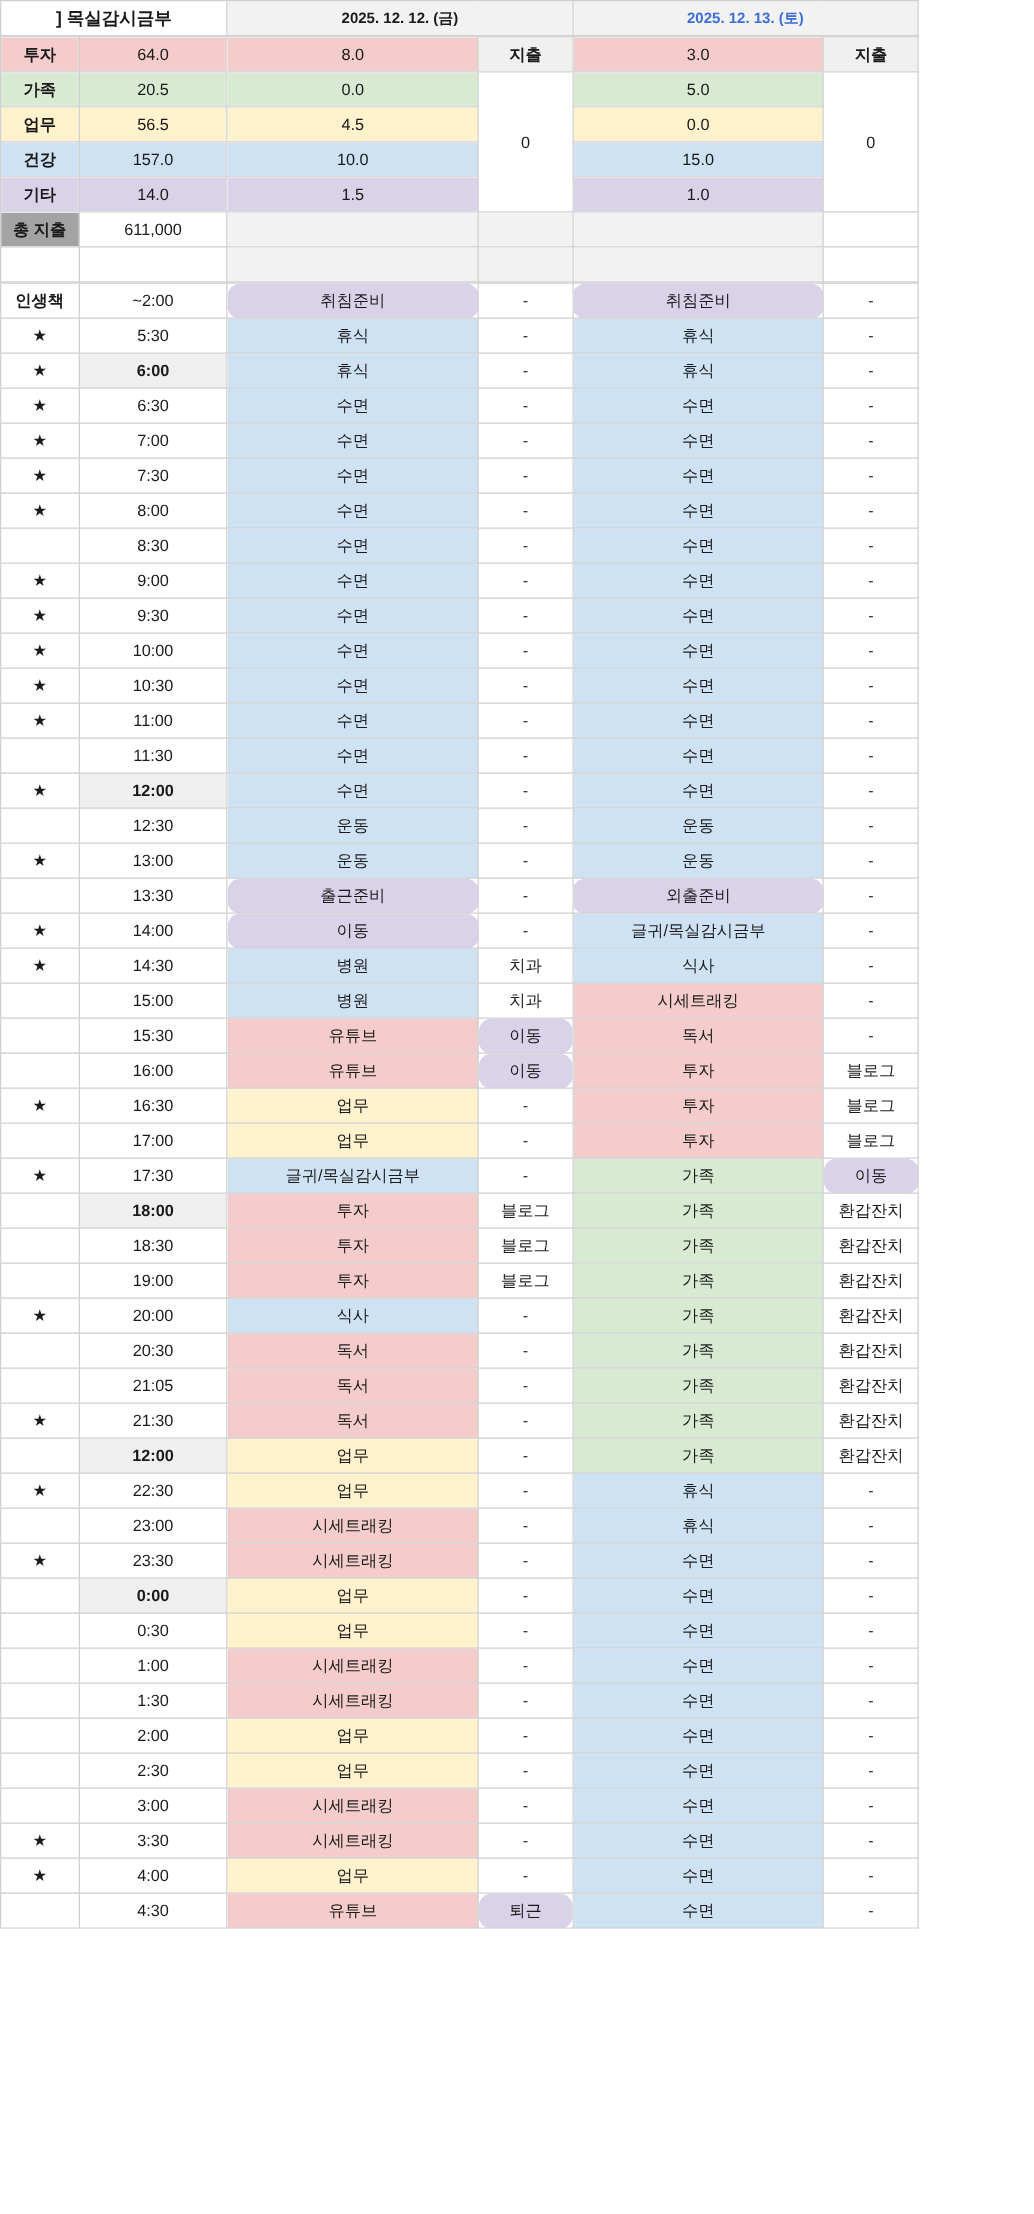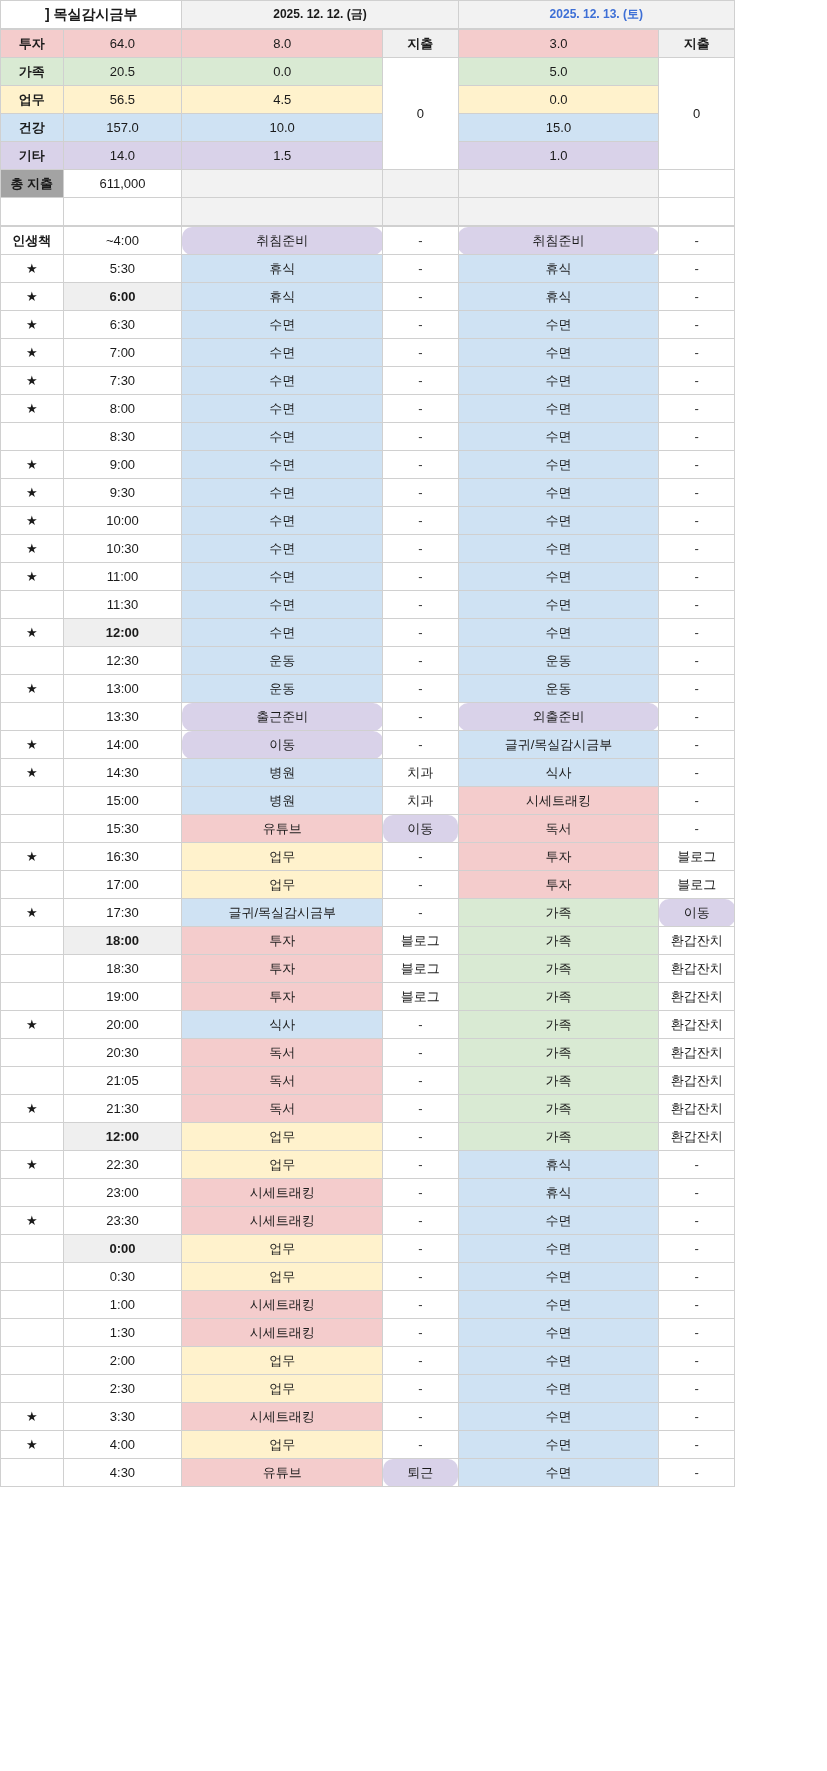--- a/index.html
+++ b/index.html
@@ -167,21 +167,21 @@
     <col class="c-star">
       <col class="c-time">
       <col class="c-act">
       <col class="c-exp">
       <col class="c-act2">
       <col class="c-exp2">
   </colgroup>
   <tbody>
     <tr>
       <td class="cat-label">인생책</td>
-      <td class="timecell">~4:00</td>
+      <td class="timecell">~2:00</td>
       <td class="t-purple">취침준비</td>
       <td class="t-white dash">-</td>
       <td class="t-purple">취침준비</td>
       <td class="t-white dash">-</td>
     </tr>
   </tbody>
   <tbody id="timeline-body">
       <tr>
         <td class="star">★</td>
         <td class="timecell">5:30</td>
@@ -344,20 +344,28 @@
       </tr>
       <tr>
         <td class="star"></td>
         <td class="timecell">15:30</td>
         <td class="t-pink">유튜브</td>
         <td class="t-purple">이동</td>
         <td class="t-pink">독서</td>
         <td class="t-white dash">-</td>
       </tr>
       <tr>
+        <td class="star"></td>
+        <td class="timecell">16:00</td>
+        <td class="t-pink">유튜브</td>
+        <td class="t-purple">이동</td>
+        <td class="t-pink">투자</td>
+        <td class="t-white">블로그</td>
+      </tr>
+      <tr>
         <td class="star">★</td>
         <td class="timecell">16:30</td>
         <td class="t-yellow">업무</td>
         <td class="t-white dash">-</td>
         <td class="t-pink">투자</td>
         <td class="t-white">블로그</td>
       </tr>
       <tr>
         <td class="star"></td>
         <td class="timecell">17:00</td>
@@ -504,20 +512,28 @@
       </tr>
       <tr>
         <td class="star"></td>
         <td class="timecell">2:30</td>
         <td class="t-yellow">업무</td>
         <td class="t-white dash">-</td>
         <td class="t-blue">수면</td>
         <td class="t-white dash">-</td>
       </tr>
       <tr>
+        <td class="star"></td>
+        <td class="timecell">3:00</td>
+        <td class="t-pink">시세트래킹</td>
+        <td class="t-white dash">-</td>
+        <td class="t-blue">수면</td>
+        <td class="t-white dash">-</td>
+      </tr>
+      <tr>
         <td class="star">★</td>
         <td class="timecell">3:30</td>
         <td class="t-pink">시세트래킹</td>
         <td class="t-white dash">-</td>
         <td class="t-blue">수면</td>
         <td class="t-white dash">-</td>
       </tr>
       <tr>
         <td class="star">★</td>
         <td class="timecell">4:00</td>

